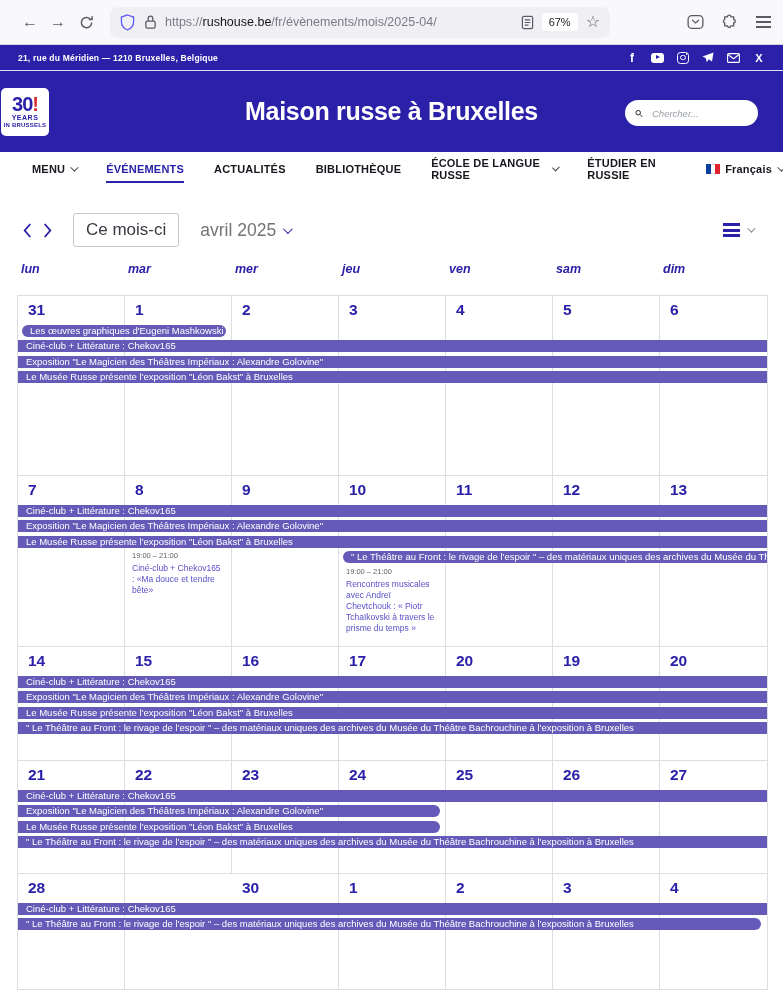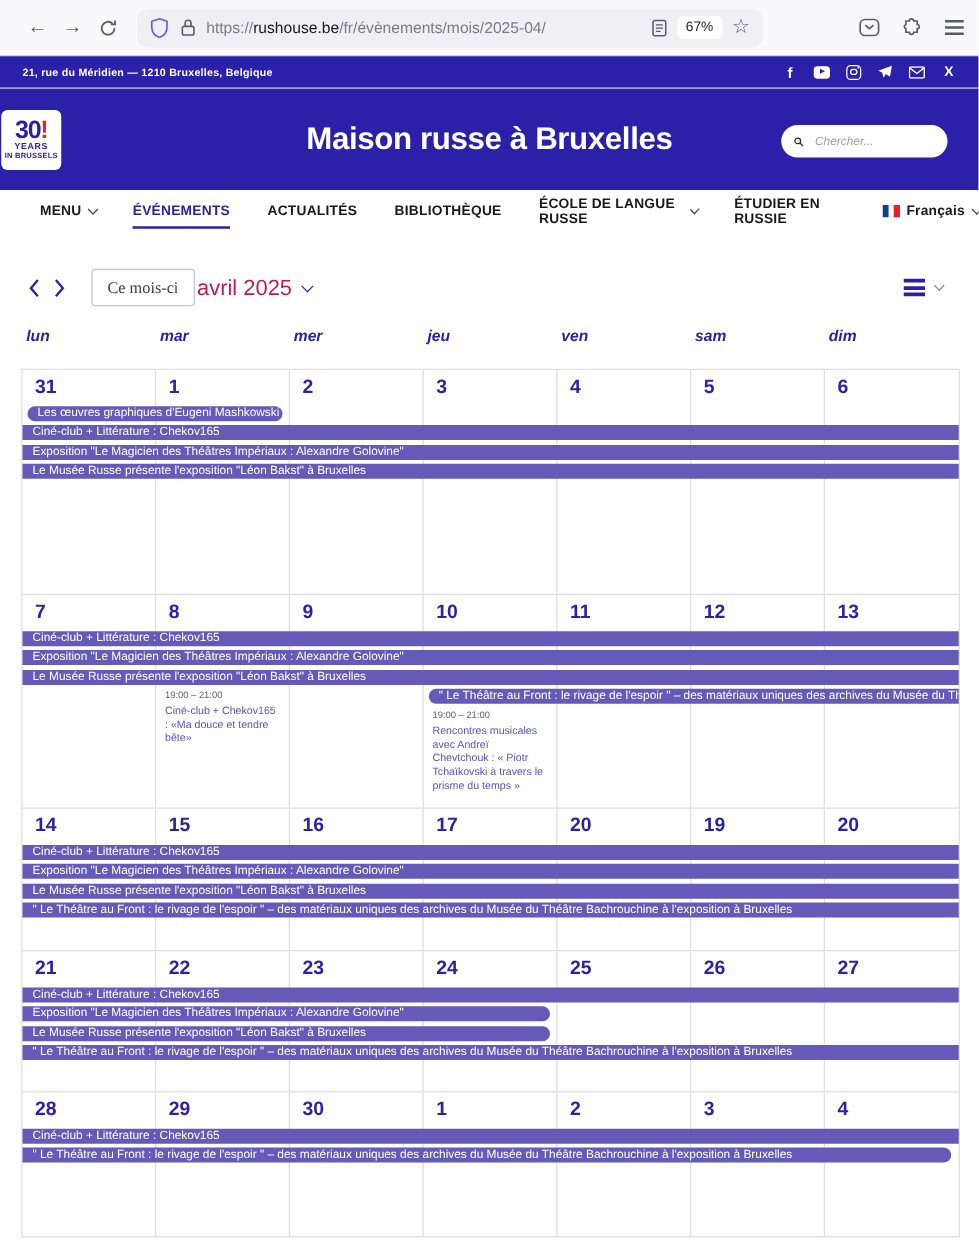--- a/index.html
+++ b/index.html
@@ -66,22 +66,22 @@
         transform:rotate(45deg) translateY(-2px);}
   .flag{display:inline-flex;width:14px;height:10px;overflow:hidden;}
   .flag i{flex:1;}
   .fb{background:#0a3e9c;} .fw{background:#fff;border-top:1px solid #ddd;border-bottom:1px solid #ddd;} .fr{background:#e1232f;}
 
   
   .toolbar{position:absolute;left:0;top:212px;width:783px;height:36px;display:flex;align-items:center;
            padding:0 30px 0 17px;box-sizing:border-box;}
   .arrow-btn{width:20px;height:26px;display:flex;align-items:center;justify-content:center;}
   .today-btn{margin-left:16px;border:1px solid #c8c8cc;border-radius:3px;background:#fff;color:#3a3a42;
-             font-size:13px;padding:6px 12px;font-family:Liberation Serif, serif;}
-  .month-title{margin-left:2px;font-size:17.5px;font-weight:500;color:#be185d;display:flex;align-items:center;gap:7px;}
+             font-size:17px;padding:6px 12px;font-family:Liberation Sans, sans-serif;}
+  .month-title{margin-left:21px;font-size:17.5px;font-weight:500;color:#737373;display:flex;align-items:center;gap:7px;}
   .month-title .chev{border-color:#2b21a8;width:6px;height:6px;}
   .view-menu{margin-left:auto;display:flex;align-items:center;gap:7px;}
   .view-menu .bars{display:flex;flex-direction:column;gap:2.6px;}
   .view-menu .bars i{display:block;width:17px;height:3px;background:#2b21a8;}
   .view-menu .chev{border-color:#888;}
 
   
   .cal-head{position:absolute;left:17px;top:262px;width:749px;display:flex;}
   .dow{width:107px;box-sizing:border-box;padding-left:4px;font-size:12.5px;font-weight:700;color:#2b21a8;font-style:italic;}
   .cal-grid{position:absolute;left:17px;top:295px;width:749px;border:1px solid #dddde2;box-sizing:content-box;}
@@ -403,23 +403,20 @@
           <span class="bar-label">Le Musée Russe présente l'exposition "Léon Bakst" à Bruxelles</span>
         </div>
         <div class="bar" style="left: 0px; width: 749px; top: 75.2px;">
           <span class="bar-label">" Le Théâtre au Front : le rivage de l'espoir " – des matériaux uniques des archives du Musée du Théâtre Bachrouchine à l'exposition à Bruxelles</span>
         </div>
       </div>
       <div class="week" style="height: 115px;">
         <div class="cell bord" style="left: 0px; width: 107px;">
           <div class="dnum">28</div>
         </div>
-        <div class="cell bord" style="left: 107px; width: 107px;">
-          <div class="dnum">29</div>
-        </div>
         <div class="cell bord" style="left: 214px; width: 107px;">
           <div class="dnum">30</div>
         </div>
         <div class="cell bord" style="left: 321px; width: 107px;">
           <div class="dnum">1</div>
         </div>
         <div class="cell bord" style="left: 428px; width: 107px;">
           <div class="dnum">2</div>
         </div>
         <div class="cell bord" style="left: 535px; width: 107px;">

